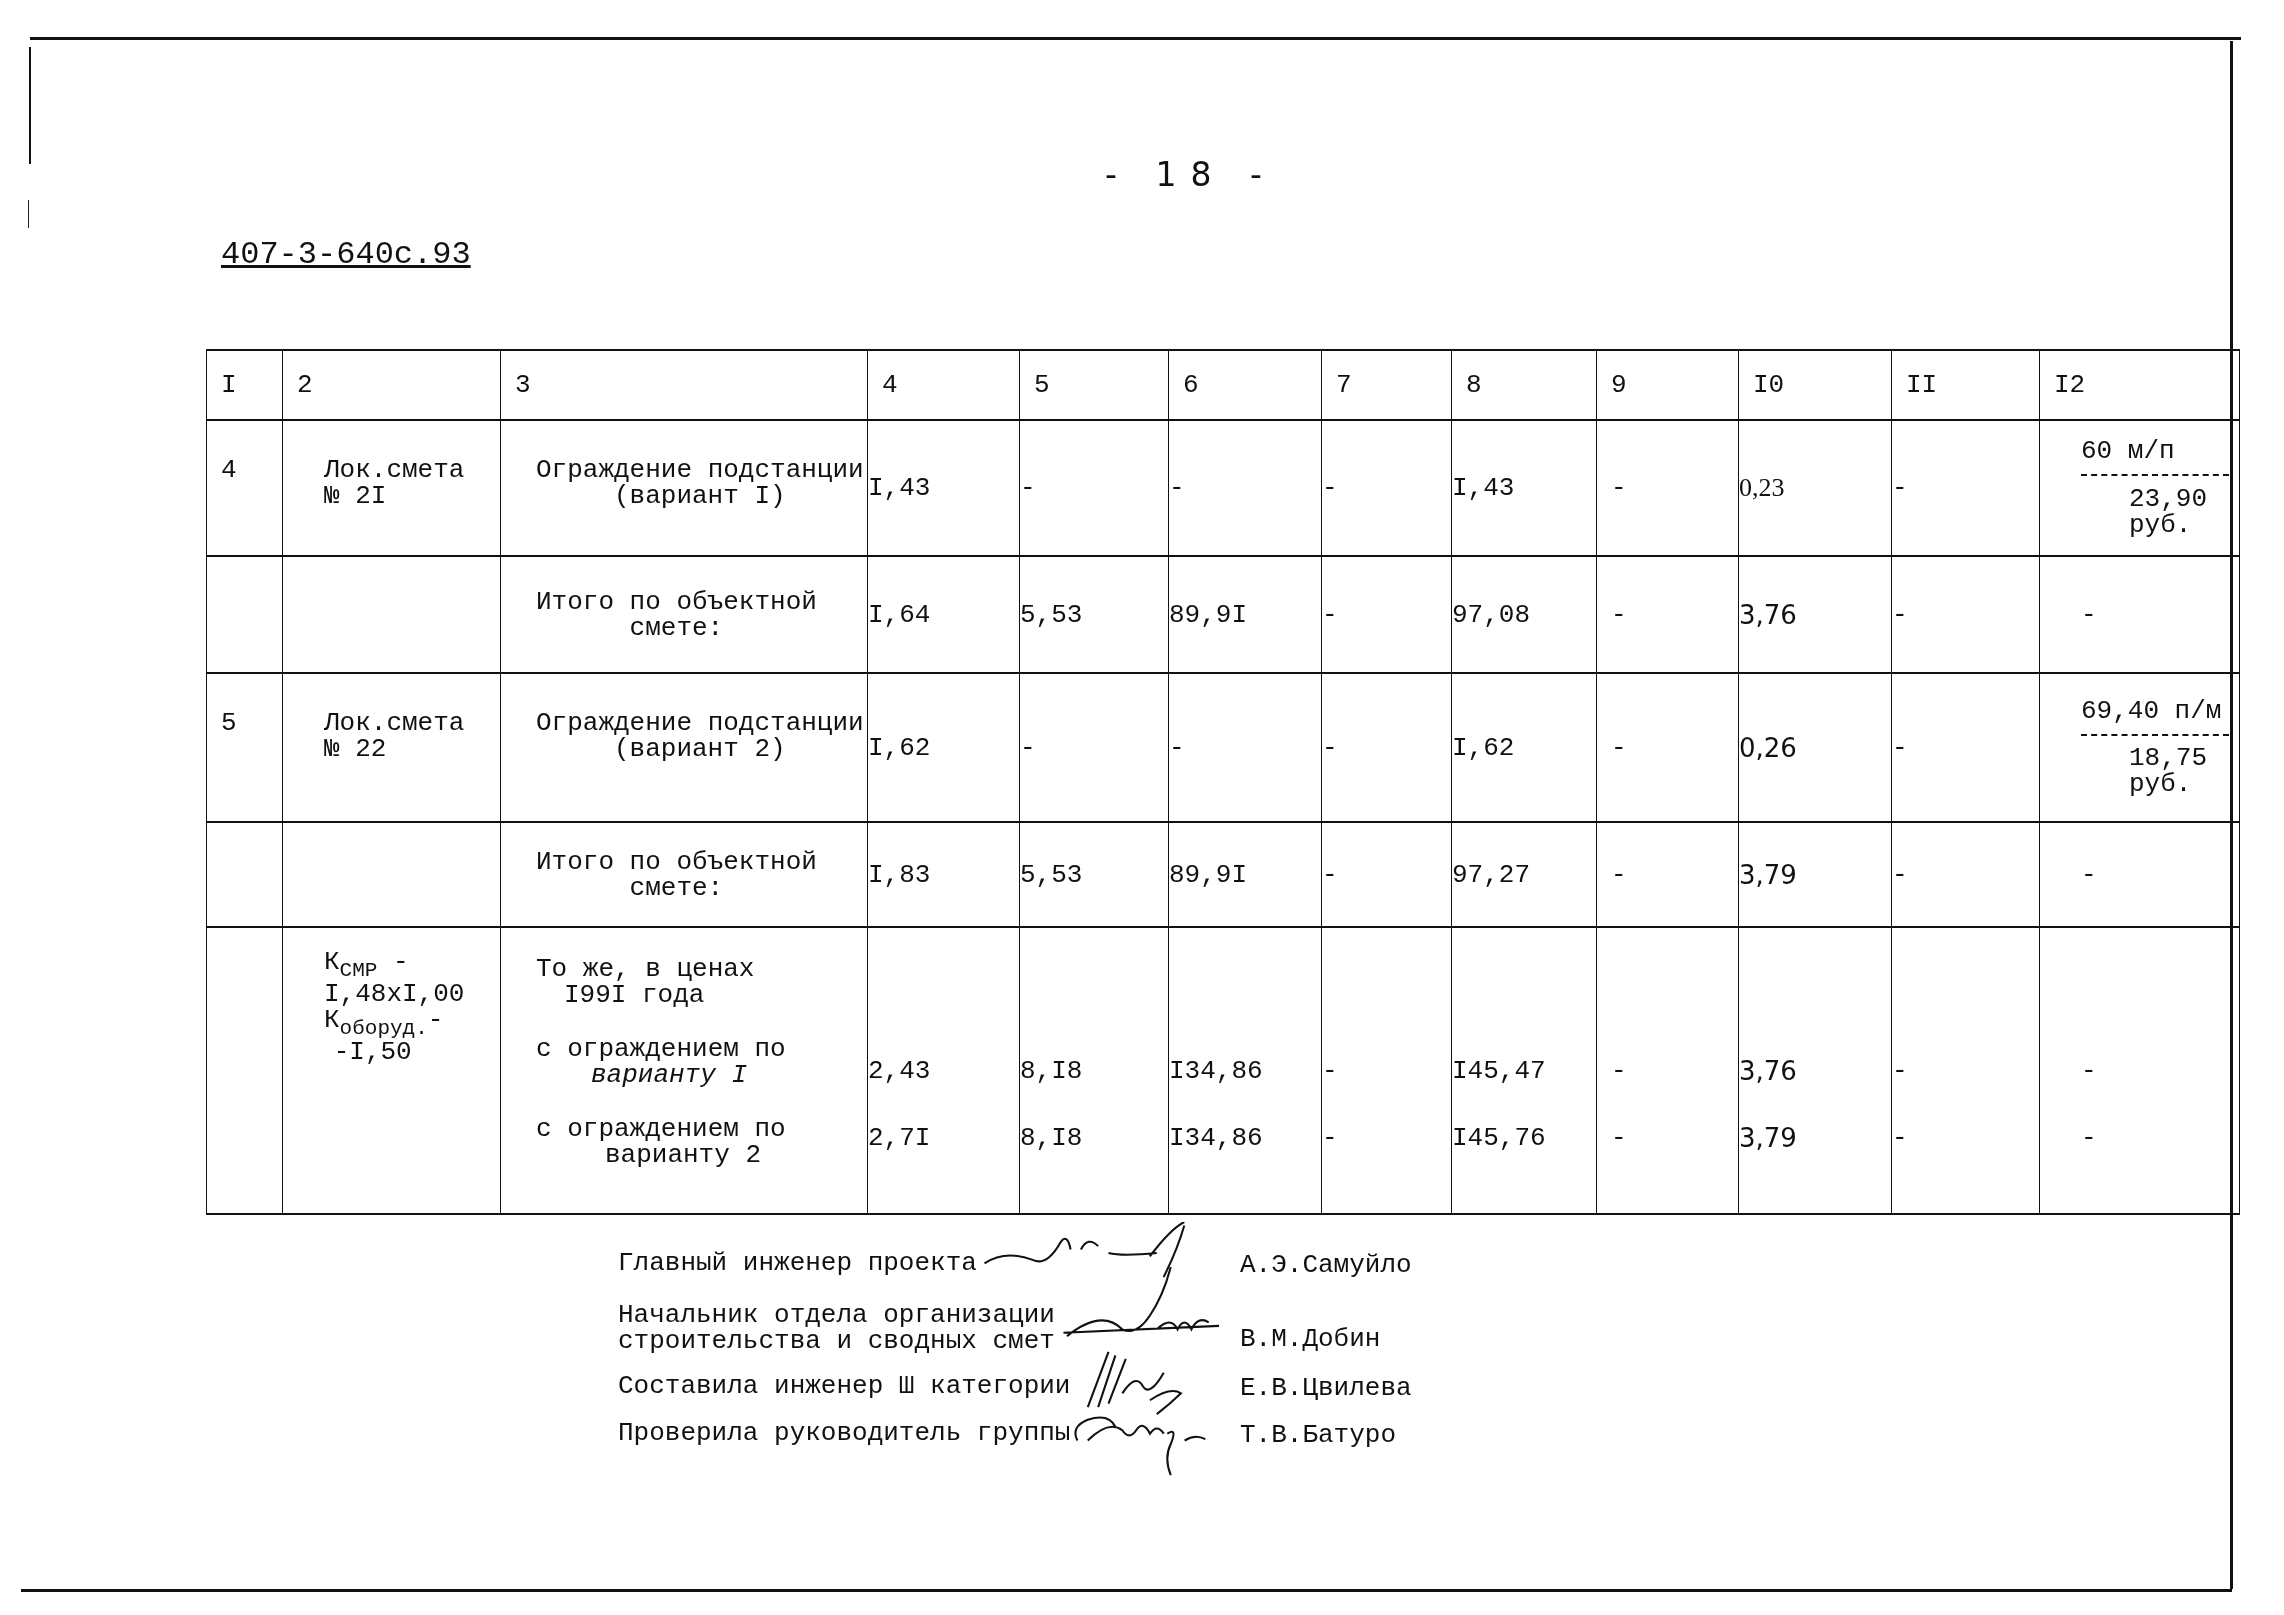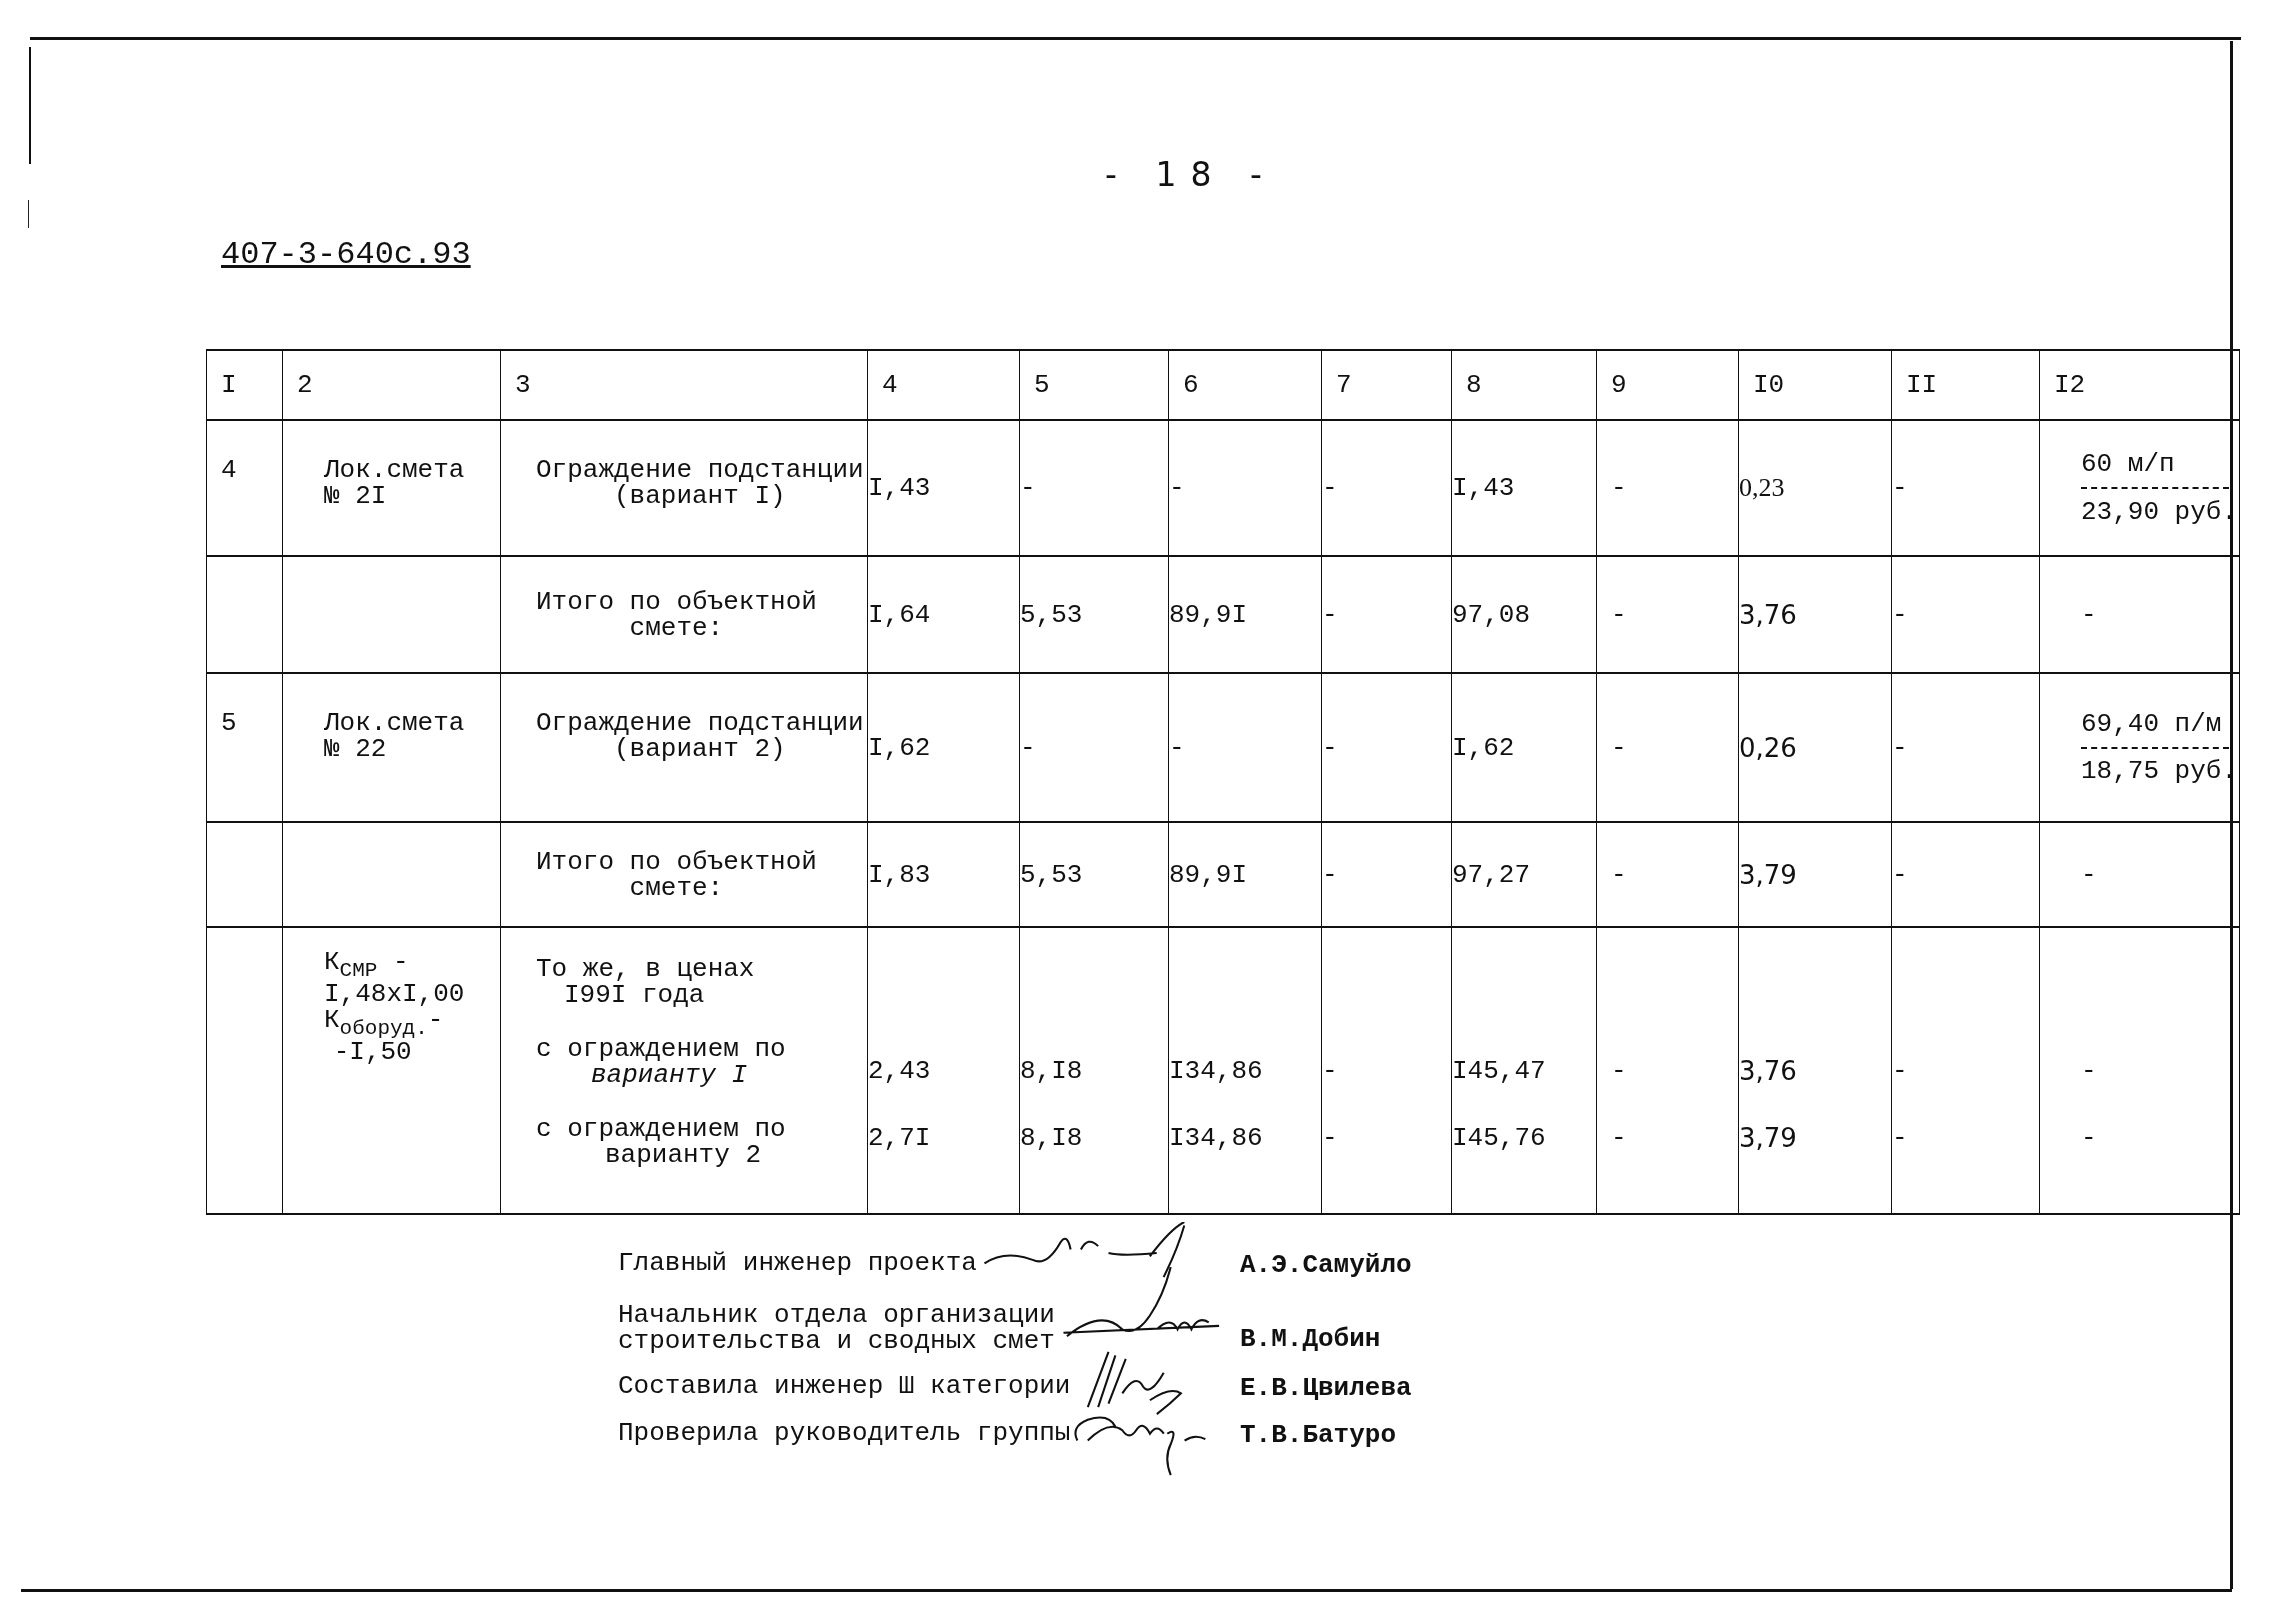--- a/index.html
+++ b/index.html
@@ -17,30 +17,30 @@
   table.estimate { position:absolute; left:206px; top:349px; border-collapse:collapse; table-layout:fixed; }
   table.estimate td { border-left:1.4px solid #111; border-right:1.4px solid #111; vertical-align:middle; font-size:26px; padding:0; line-height:1.0; }
   table.estimate tr.hdr td { border-top:2.8px solid #111; border-bottom:2.8px solid #111; height:68px; padding-left:14px; text-align:left; }
   table.estimate tr.sep td { border-bottom:2.8px solid #111; }
   td.num { }
   td.l { text-align:left; padding-left:14px !important; }
   .cell-top { vertical-align:top !important; padding-top:36px !important; }
   .stack { display:block; }
   .desc { display:inline-block; text-align:center; }
   .frac-top { display:block; border-bottom:2.1px dashed #111; padding-bottom:9.7px; margin:0 9.7px 9.7px 0; }
-  .frac-bot { display:block; }
+  .frac-bot { display:block;margin-left:48px; }
   .small-sub { font-size:21px; vertical-align:-7px; }
   .k-line { display:block; }
   .gap { display:block; height:41px; }
 
   .sig-block { position:absolute; left:618px; top:1250px; font-size:26px; }
   .sig-row { position:absolute; white-space:nowrap; }
   .sig-title { position:absolute; left:0; line-height:1.0;text-align:right; }
   .sig-mark { position:absolute; }
-  .sig-name { position:absolute;font-weight:bold; }
+  .sig-name { position:absolute; }
 </style>
 </head>
 <body>
 
 <div class="frame-top"></div>
 <div class="frame-left"></div>
 <div class="frame-left2"></div>
 <div class="frame-right"></div>
 <div class="frame-bottom"></div>
 

